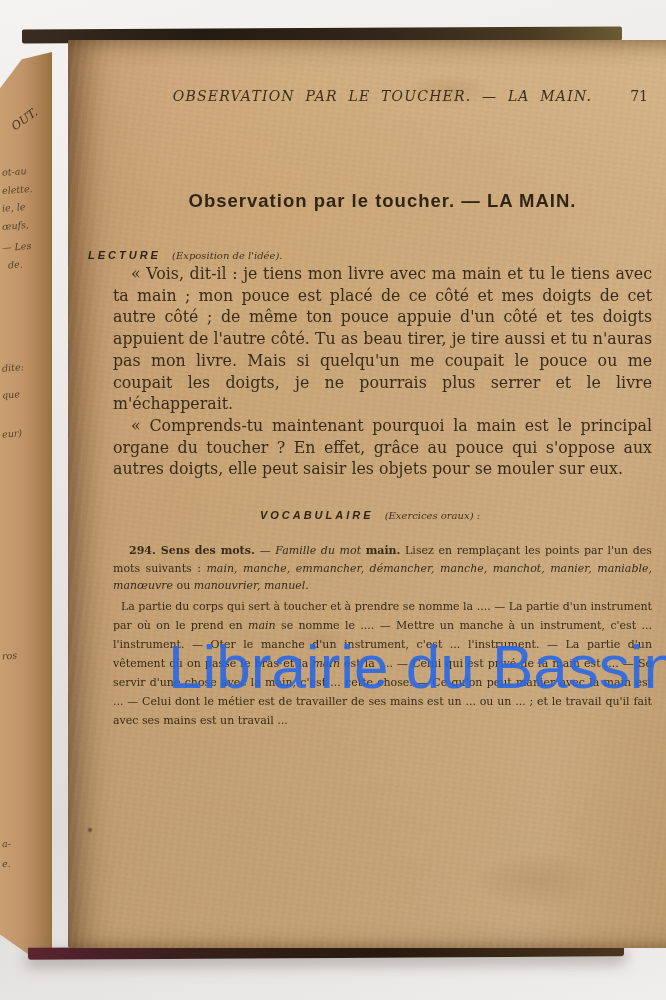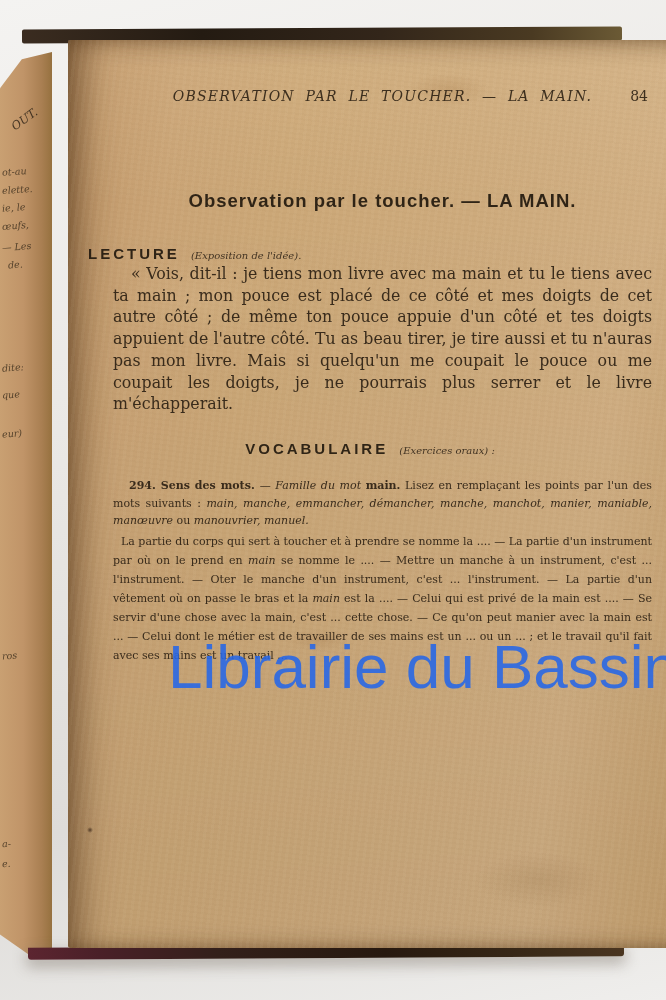--- a/index.html
+++ b/index.html
@@ -82,21 +82,21 @@
   }
   .rh-num{position:absolute; right:4px; top:0; font-style:normal; letter-spacing:0;}
   .title{
     margin:86px 0 0 0; text-align:center;
     font-family:"Liberation Sans", sans-serif; font-weight:bold;
     font-size:18.5px; letter-spacing:1px; color:rgba(38,28,17,.95);
   }
   .sec-head{margin:32px 0 0 -25px;}
   .sec-label{
     font-family:"Liberation Sans", sans-serif; font-weight:bold;
-    font-size:15px; letter-spacing:3px; color:rgba(38,28,17,.95);
+    font-size:11px; letter-spacing:3px; color:rgba(38,28,17,.95);font-style:italic;
   }
   .sec-note{font-style:italic; font-size:10px; margin-left:6px; color:rgba(50,38,24,.9);}
   .vocab{margin-top:24px;text-align:center;}
   p{margin:0;}
   .body{font-size:15.8px; line-height:21.7px; text-align:justify; text-indent:18px;}
   .p-first{margin-top:16px;}
   .small{font-size:11px; text-align:justify;}
   .ex294{line-height:17.6px; margin-top:19px; text-indent:16px;}
   .exercise{line-height:19px; margin-top:2px; text-indent:8px;}
   .it{font-style:italic;}
@@ -135,31 +135,32 @@
   <div class="edge-right"></div>
   <div class="corner-chunk"></div>
 
   <div class="main-page">
     <div class="grain"></div>
     <div class="stains"></div>
 
     <div class="page-inner">
       <div class="running-head">
         <span class="rh-text">OBSERVATION PAR LE TOUCHER. — LA MAIN.</span>
-        <span class="rh-num">84</span>
+        <span class="rh-num">71</span>
       </div>
 
       <h1 class="title">Observation par le toucher. — LA MAIN.</h1>
 
       <div class="sec-head">
         <span class="sec-label">LECTURE</span>
         <span class="sec-note">(Exposition de l'idée).</span>
       </div>
 
       <p class="body"><span>« Vois, dit-il : je tiens mon livre avec ma main et tu le tiens avec ta main ; mon pouce est placé de ce côté et mes doigts de cet autre côté ; de même ton pouce appuie d'un côté et tes doigts appuient de l'autre côté. Tu as beau tirer, je tire aussi et tu n'auras pas mon livre. Mais si quelqu'un me coupait le pouce ou me coupait les doigts, je ne pourrais plus serrer et le livre m'échapperait.</span></p>
+      <p class="body"><span>« Comprends-tu maintenant pourquoi la main est le principal organe du toucher ? En effet, grâce au pouce qui s'oppose aux autres doigts, elle peut saisir les objets pour se mouler sur eux.</span></p>
 
       <div class="sec-head vocab">
         <span class="sec-label">VOCABULAIRE</span>
         <span class="sec-note">(Exercices oraux) :</span>
       </div>
 
       <p class="small ex294"><span class="bd">294. Sens des mots. </span><span>— </span><span class="it">Famille du mot </span><span class="bd">main.</span><span> Lisez en remplaçant les points par l'un des mots suivants : </span><span class="it">main, manche, emmancher, démancher, manche, manchot, manier, maniable, manœuvre</span><span> ou </span><span class="it">manouvrier, manuel.</span></p>
       <p class="small exercise"><span>La partie du corps qui sert à toucher et à prendre se nomme la .... — La partie d'un instrument par où on le prend en </span><span class="it">main</span><span> se nomme le .... — Mettre un manche à un instrument, c'est ... l'instrument. — Oter le manche d'un instrument, c'est ... l'instrument. — La partie d'un vêtement où on passe le bras et la </span><span class="it">main</span><span> est la .... — Celui qui est privé de la main est .... — Se servir d'une chose avec la main, c'est ... cette chose. — Ce qu'on peut manier avec la main est ... — Celui dont le métier est de travailler de ses mains est un ... ou un ... ; et le travail qu'il fait avec ses mains est un travail ...</span></p>
     </div>
   </div>

